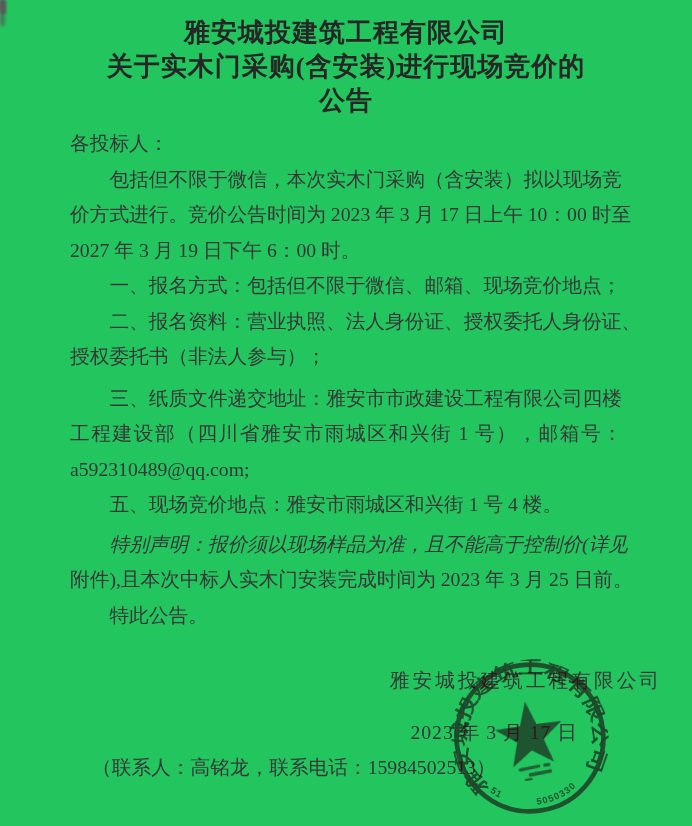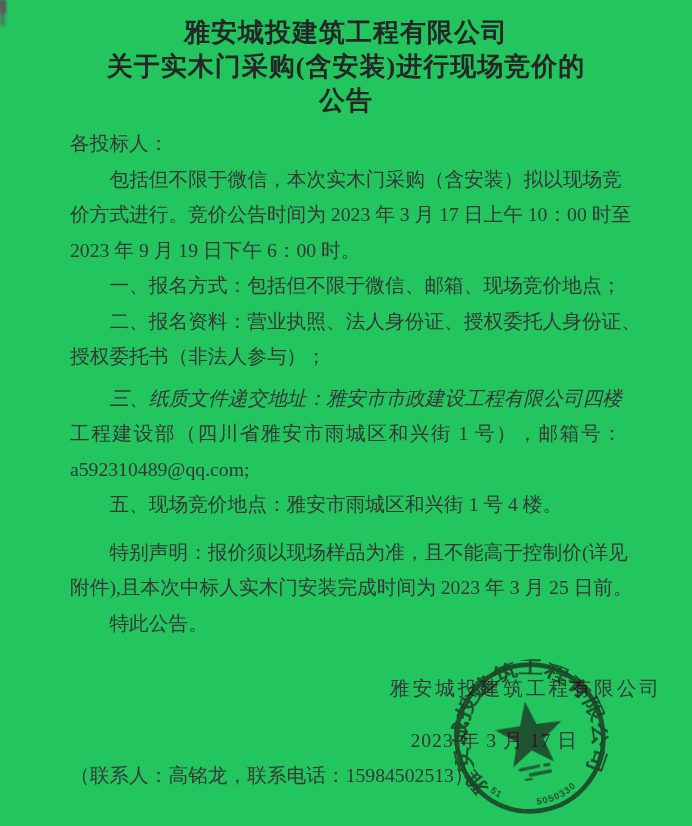--- a/index.html
+++ b/index.html
@@ -23,31 +23,31 @@
   .line {
     width:552px;
     font-size:19.7px;
     line-height:35.5px;
     white-space:nowrap;
     text-align:justify;
     color:#373737;
   }
   .line.j { text-align-last:justify; }
   .salutation { margin-top:8px;font-family:Liberation Serif, serif; }
-  .mt6 { margin-top:6px;font-style:italic; }
-  .mt8 { margin-top:12px; }
+  .mt6 { margin-top:6px; }
+  .mt8 { margin-top:4px;font-style:italic; }
   .sig-block { margin-top:30px; }
   .sig-line {
     width:592px; font-size:19.7px; line-height:35.5px;
     text-align:right; white-space:nowrap; color:#373737;
   }
   .sig-company { letter-spacing:3px; }
   .sig-date { padding-right:84px; box-sizing:border-box; letter-spacing:1px;margin-top:16px; }
   .contact-line {
-    font-size:19.7px; line-height:35.5px;
+    margin-left:22px; font-size:19.7px; line-height:35.5px;
     white-space:nowrap; color:#373737;
   }
   
   .seal {
     position:absolute; left:452px; top:660px; width:156px; height:156px;
     transform:rotate(-8deg);
     mix-blend-mode:multiply;
     opacity:0.88;
     pointer-events:none;
   }
@@ -71,21 +71,21 @@
     <div class="title-block">
       <div class="title-line">雅安城投建筑工程有限公司</div>
       <div class="title-line">关于实木门采购(含安装)进行现场竞价的</div>
       <div class="title-line">公告</div>
     </div>
 
     <div class="line salutation">各投标人：</div>
 
     <div class="line j">　　包括但不限于微信，本次实木门采购（含安装）拟以现场竞</div>
     <div class="line j">价方式进行。竞价公告时间为 2023 年 3 月 17 日上午 10：00 时至</div>
-    <div class="line">2023 年 9 月 19 日下午 6：00 时。</div>
+    <div class="line">2027 年 3 月 19 日下午 6：00 时。</div>
 
     <div class="line">　　一、报名方式：包括但不限于微信、邮箱、现场竞价地点；</div>
     <div class="line j">　　二、报名资料：营业执照、法人身份证、授权委托人身份证、</div>
     <div class="line">授权委托书（非法人参与）；</div>
 
     <div class="line j mt6">　　三、纸质文件递交地址：雅安市市政建设工程有限公司四楼</div>
     <div class="line j">工程建设部（四川省雅安市雨城区和兴街 1 号），邮箱号：</div>
     <div class="line">a592310489@qq.com;</div>
 
     <div class="line">　　五、现场竞价地点：雅安市雨城区和兴街 1 号 4 楼。</div>

